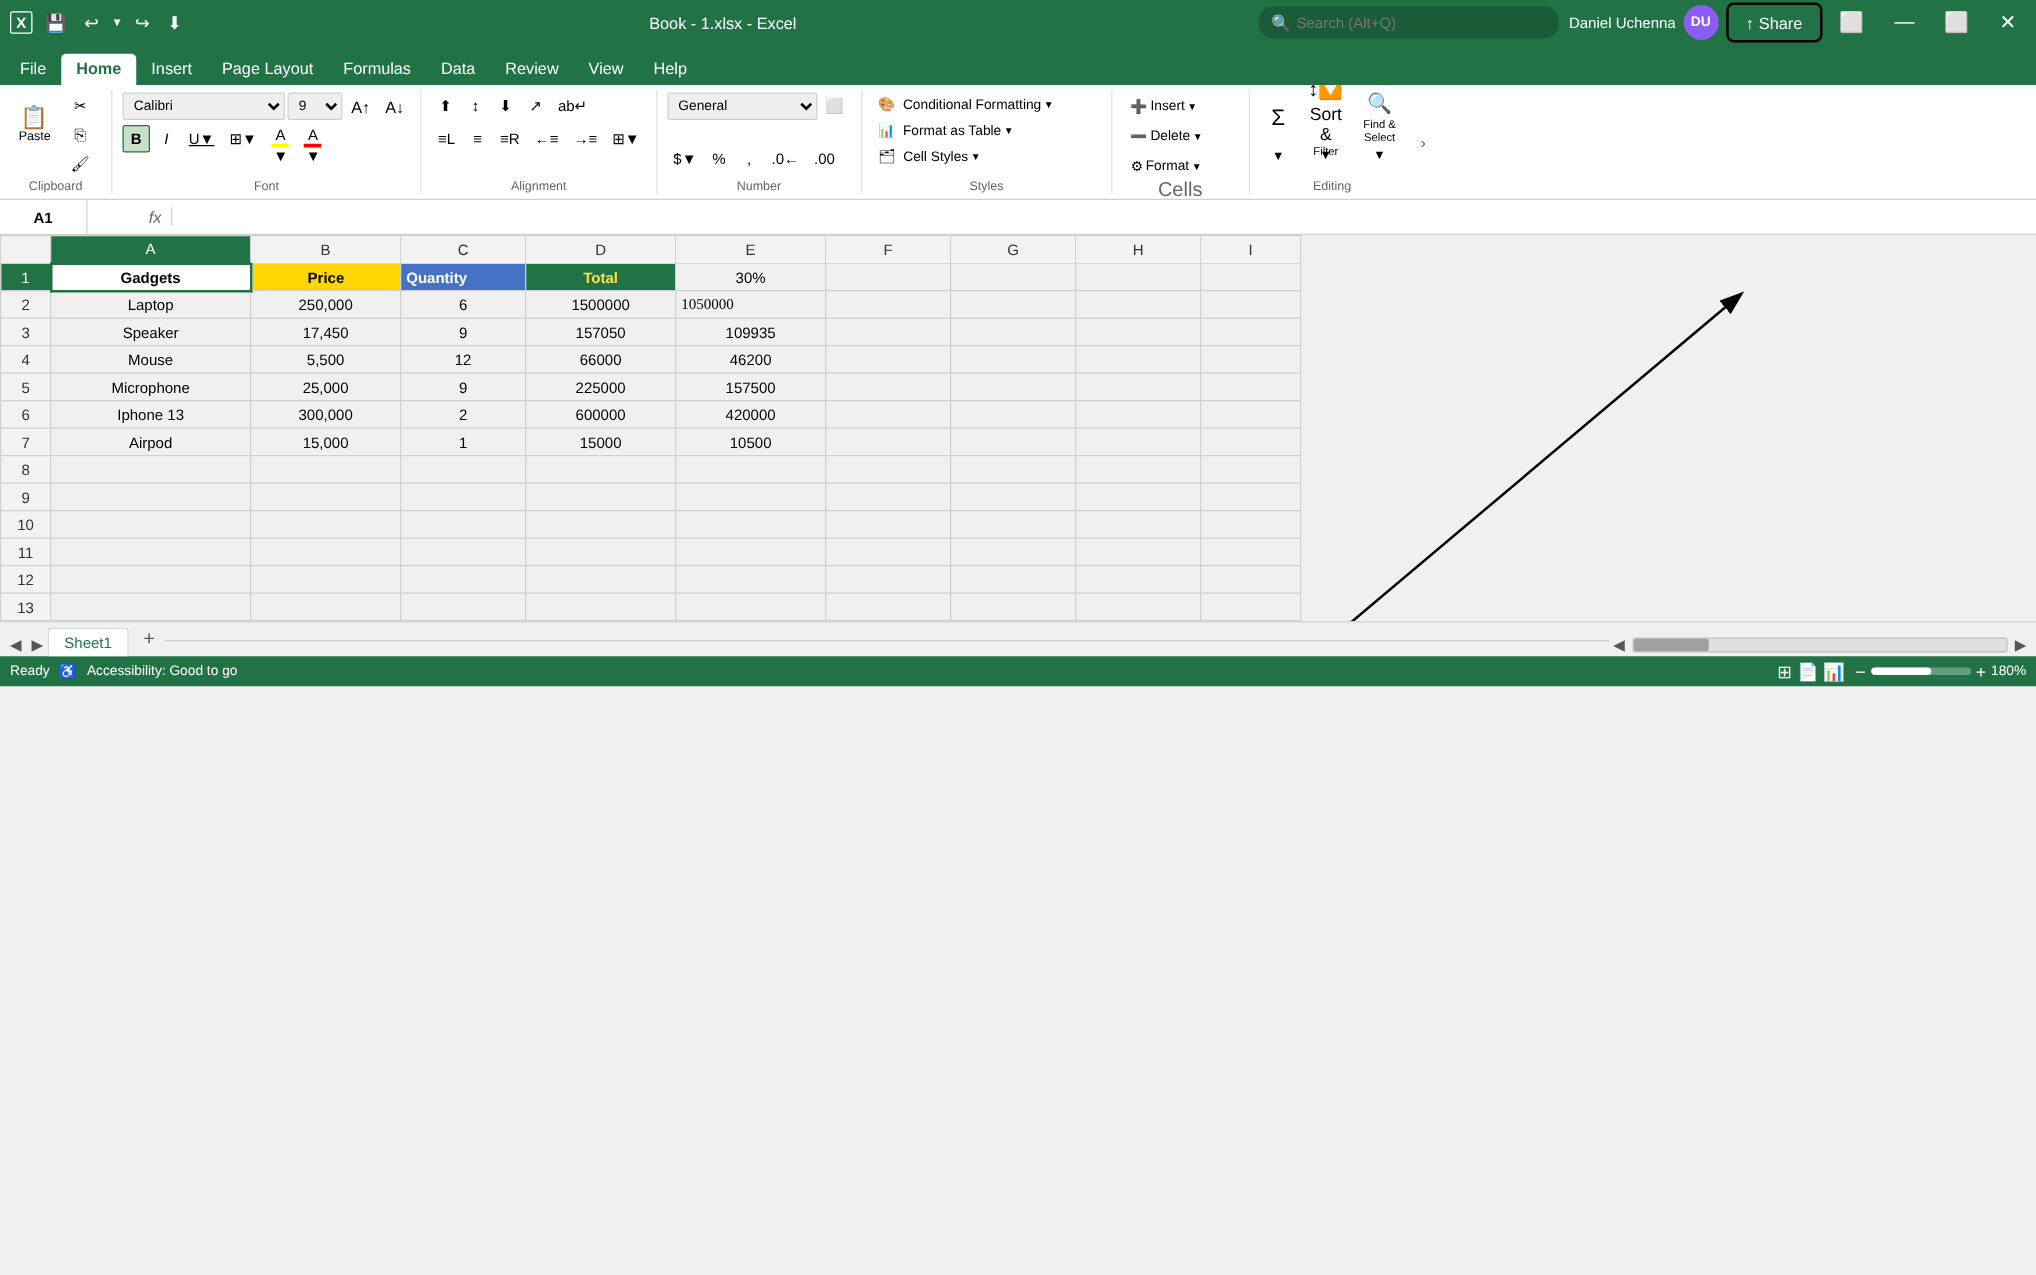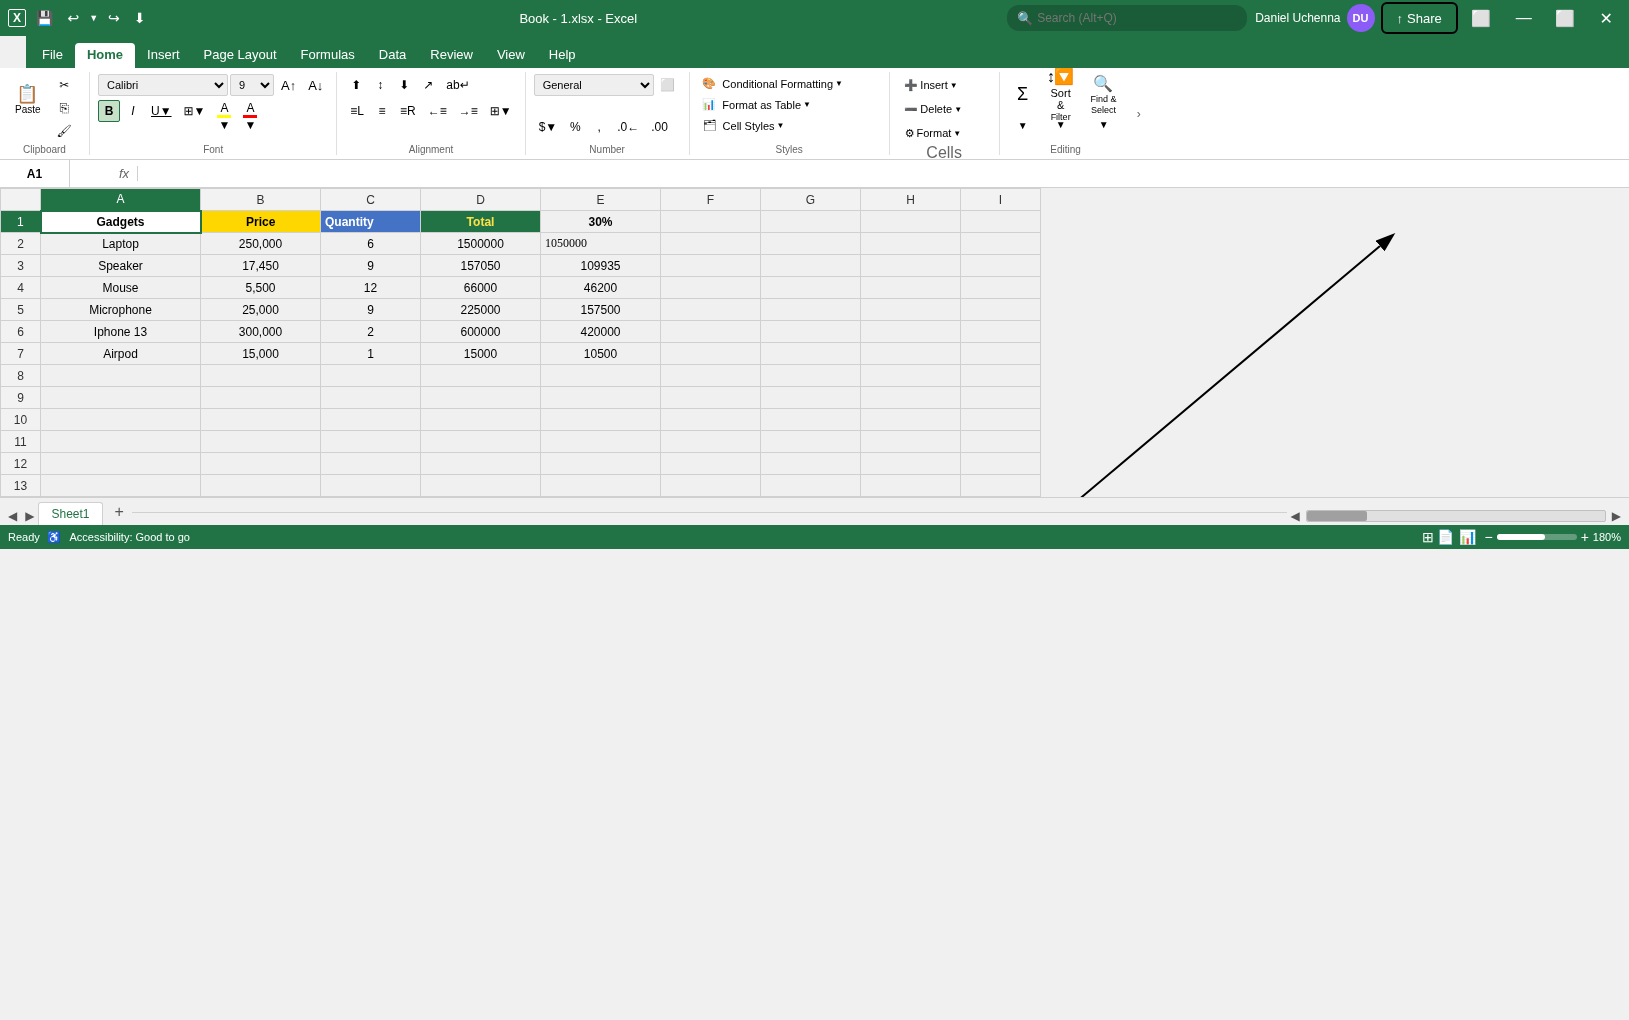--- a/index.html
+++ b/index.html
@@ -24,21 +24,20 @@
     .user-avatar { width: 28px; height: 28px; border-radius: 50%; background: #8b5cf6; color: white; display: flex; align-items: center; justify-content: center; font-size: 11px; font-weight: bold; }
     .win-btn { color: white; background: none; border: none; font-size: 16px; cursor: pointer; padding: 0 8px; height: 36px; }
 
     
     .ribbon-tabs {
       background: #217346;
       height: 32px;
       display: flex;
       align-items: flex-end;
       padding: 0 4px;
-      margin-left: 26px;
     }
     .ribbon-tab {
       padding: 4px 12px 6px;
       color: white;
       cursor: pointer;
       font-size: 13px;
       border-radius: 4px 4px 0 0;
     }
     .ribbon-tab.active {
       background: white;
@@ -487,21 +486,21 @@
       <div style="display:flex; flex-direction:column; align-items:center; gap:2px;">
         <button class="r-btn" style="flex-direction:column; height:40px; width:30px;">
           <span style="font-size:18px;">Σ</span>
         </button>
         <button class="r-btn" style="height:18px; width:30px;">▼</button>
       </div>
 
       <div style="display:flex; flex-direction:column; align-items:center; gap:1px;">
         <button class="r-btn" style="flex-direction:column; height:40px; width:38px;">
           <span style="font-size:16px;">↕🔽</span>
-          <span style="font-size:11px;">Sort &amp;</span>
+          <span style="font-size:14px;">Sort &amp;</span>
           <span style="font-size:9px;">Filter</span>
         </button>
         <button class="r-btn" style="height:18px; width:38px;">▼</button>
       </div>
 
       <div style="display:flex; flex-direction:column; align-items:center; gap:1px;">
         <button class="r-btn" style="flex-direction:column; height:40px; width:40px;">
           <span style="font-size:16px;">🔍</span>
           <span style="font-size:9px;">Find &amp;</span>
           <span style="font-size:9px;">Select</span>
@@ -551,21 +550,21 @@
         </tr>
       </thead>
       <tbody id="spreadsheet-body">
 
         <tr>
           <td class="row-header selected">1</td>
           <td class="cell" style="font-weight:bold; border:2px solid #217346; background:white; text-align:center;">Gadgets</td>
           <td class="cell" style="font-weight:bold; background:#FFD700; text-align:center; border:1px solid #d0d0d0;">Price</td>
           <td class="cell" style="font-weight:bold; background:#4472C4; color:white; text-align:left; border:1px solid #d0d0d0;">Quantity</td>
           <td class="cell" style="font-weight:bold; background:#217346; color:#fde047; text-align:center; border:1px solid #d0d0d0;">Total</td>
-          <td class="cell" style="font-weight:bold; text-align:center; border:1px solid #d0d0d0;">30%</td>
+          <td class="cell" style="font-weight:normal; text-align:center; border:1px solid #d0d0d0;">30%</td>
           <td class="cell"></td>
           <td class="cell"></td>
           <td class="cell"></td>
           <td class="cell"></td>
         </tr>
 
         <tr>
           <td class="row-header">2</td>
           <td class="cell" style="text-align:center;">Laptop</td>
           <td class="cell" style="text-align:center;">250,000</td>

